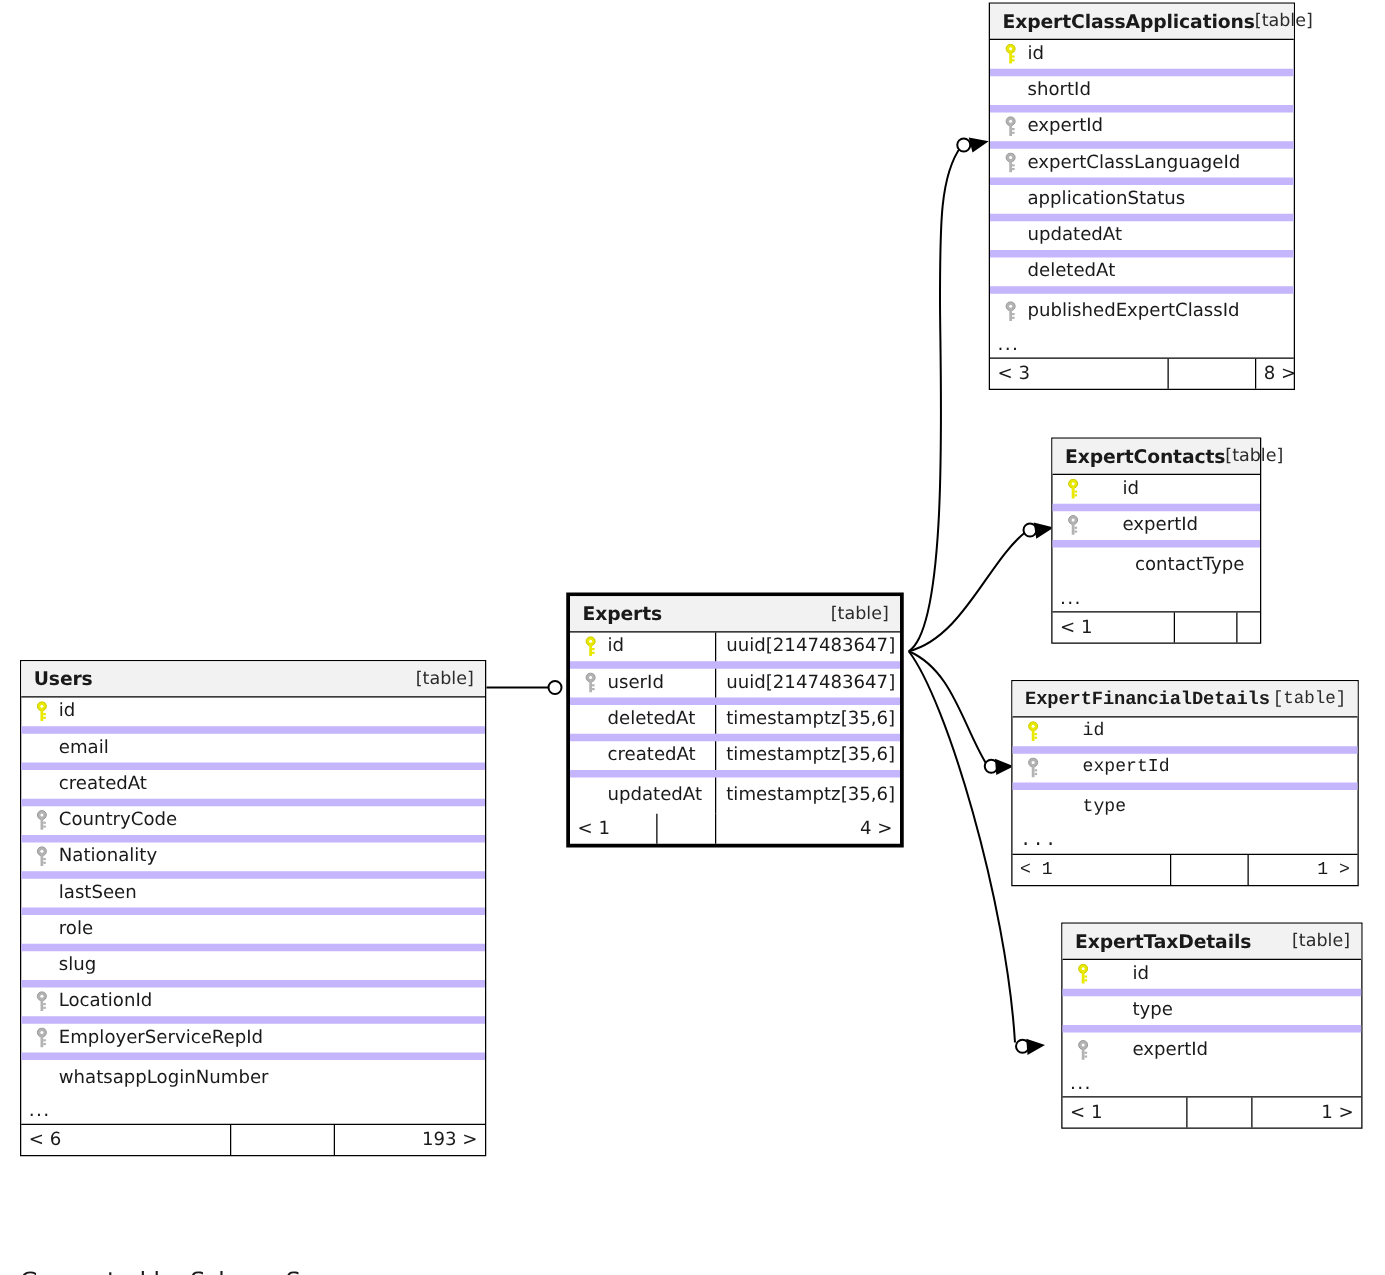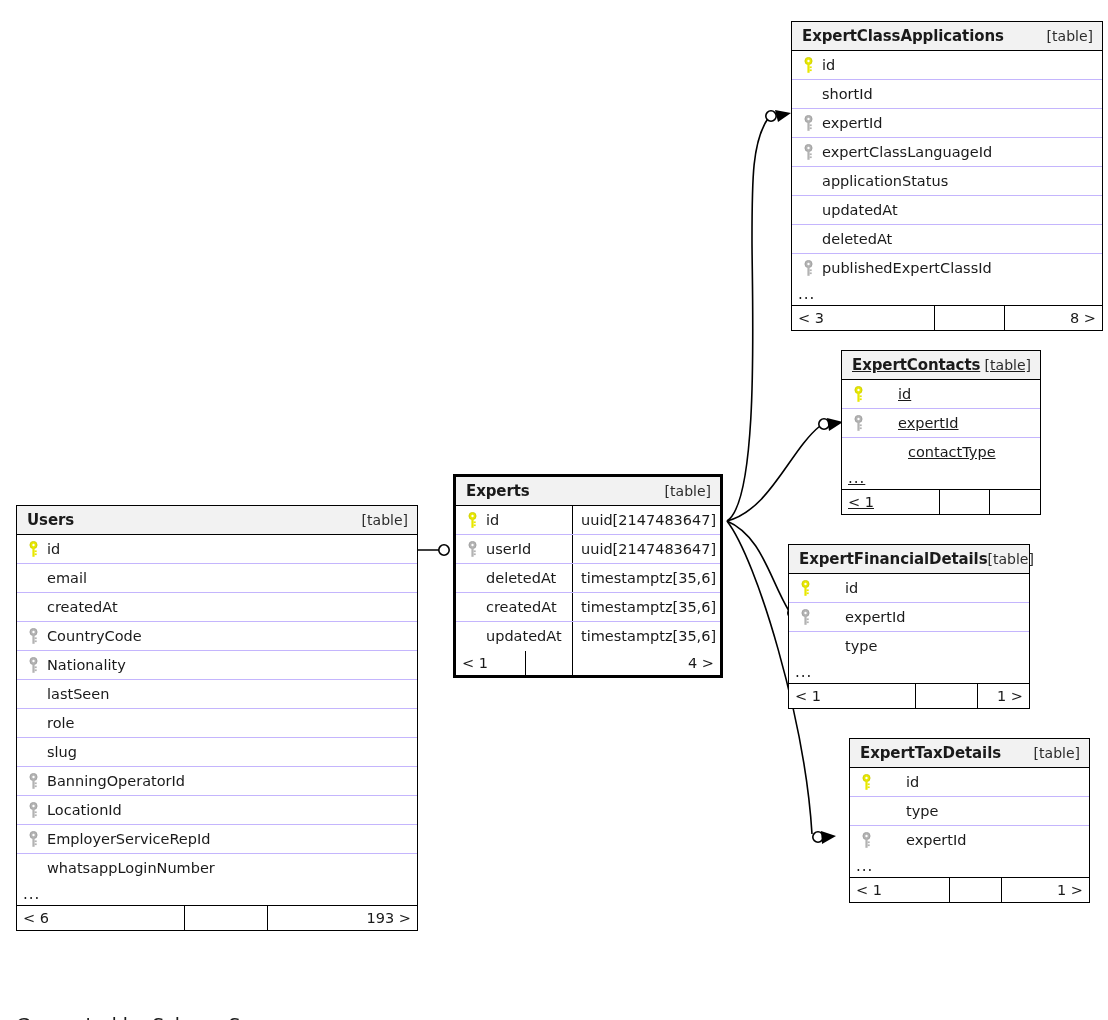--- a/index.html
+++ b/index.html
@@ -57,21 +57,21 @@
   }
   .ttag {
     font-size: 14px;
     color: #2b2b2b;
     white-space: nowrap;
   }
 
   .trow {
     display: flex;
     align-items: stretch;
-    border-bottom: 1px solid #c4b5fd;
+    border-bottom: 6px solid #c4b5fd;
     height: 29px;
   }
   .trow:last-child { border-bottom: none; }
 
   .cname {
     display: flex;
     align-items: center;
     flex: 1 1 auto;
     min-width: 0;
     padding-left: 8px;
@@ -178,21 +178,21 @@
       <path d="M 843 422 L 827 418 L 829 431 Z" fill="#000000"></path>
 
       <circle cx="793" cy="613" r="5.2" fill="#ffffff" stroke="#000000" stroke-width="1.6"></circle>
       <path d="M 811 613 L 796 607 L 797 620 Z" fill="#000000"></path>
 
       <circle cx="818" cy="837" r="5.2" fill="#ffffff" stroke="#000000" stroke-width="1.6"></circle>
       <path d="M 836 836 L 821 831 L 822 844 Z" fill="#000000"></path>
     </g>
   </svg>
 
-  <div class="tbl" id="tbl-eca" style="left:791px; top:21px; width:312px;">
+  <div class="tbl" id="tbl-eca" style="left:791px; top:2px; width:245px;">
     <div class="thead">
       <span class="tname">ExpertClassApplications</span>
       <span class="ttag">[table]</span>
     </div>
     <div>
         <div class="trow">
           <div class="cname">
             <span class="keyslot">
               <svg width="11" height="17" viewBox="0 0 11 17" aria-hidden="true">
                 <circle cx="5.5" cy="4" r="3.6" fill="#e8e800" stroke="#c9c900" stroke-width="0.8"></circle>
@@ -273,21 +273,21 @@
         </div>
       </div>
     <div class="ellipsis-row">...</div>
     <div class="tfoot">
       <div class="fcell left" style="flex:0 0 143px;">&lt; 3</div>
       <div class="fcell" style="flex:0 0 70px;"></div>
       <div class="fcell right" style="flex:1 1 auto;">8 &gt;</div>
     </div>
   </div>
 
-  <div class="tbl" id="tbl-ec" style="left:841px; top:350px; width:200px;text-decoration:underline;">
+  <div class="tbl" id="tbl-ec" style="left:841px; top:350px; width:168px;">
     <div class="thead">
       <span class="tname">ExpertContacts</span>
       <span class="ttag">[table]</span>
     </div>
     <div>
         <div class="trow">
           <div class="cname">
             <span class="keyslot">
               <svg width="11" height="17" viewBox="0 0 11 17" aria-hidden="true">
                 <circle cx="5.5" cy="4" r="3.6" fill="#e8e800" stroke="#c9c900" stroke-width="0.8"></circle>
@@ -322,21 +322,21 @@
         </div>
       </div>
     <div class="ellipsis-row">...</div>
     <div class="tfoot">
       <div class="fcell left" style="flex:0 0 98px;">&lt; 1</div>
       <div class="fcell" style="flex:0 0 50px;"></div>
       <div class="fcell right" style="flex:1 1 auto;"></div>
     </div>
   </div>
 
-  <div class="tbl" id="tbl-efd" style="left:788px; top:544px; width:242px;">
+  <div class="tbl" id="tbl-efd" style="left:809px; top:544px; width:278px;font-family:Liberation Mono, monospace;">
     <div class="thead">
       <span class="tname">ExpertFinancialDetails</span>
       <span class="ttag">[table]</span>
     </div>
     <div>
         <div class="trow">
           <div class="cname">
             <span class="keyslot">
               <svg width="11" height="17" viewBox="0 0 11 17" aria-hidden="true">
                 <circle cx="5.5" cy="4" r="3.6" fill="#e8e800" stroke="#c9c900" stroke-width="0.8"></circle>
@@ -485,21 +485,21 @@
           <div class="ctype">timestamptz[35,6]</div>
         </div>
       </div>
     <div class="tfoot">
       <div class="fcell left" style="flex:0 0 70px;">&lt; 1</div>
       <div class="fcell" style="flex:0 0 47px;"></div>
       <div class="fcell right" style="flex:1 1 auto;">4 &gt;</div>
     </div>
   </div>
 
-  <div class="tbl" id="tbl-usr" style="left:16px; top:505px; width:402px;">
+  <div class="tbl" id="tbl-usr" style="left:16px; top:528px; width:373px;">
     <div class="thead">
       <span class="tname">Users</span>
       <span class="ttag">[table]</span>
     </div>
     <div>
         <div class="trow">
           <div class="cname">
             <span class="keyslot">
               <svg width="11" height="17" viewBox="0 0 11 17" aria-hidden="true">
                 <circle cx="5.5" cy="4" r="3.6" fill="#e8e800" stroke="#c9c900" stroke-width="0.8"></circle>
@@ -561,34 +561,20 @@
         <div class="trow">
           <div class="cname">
             <span class="keyslot"></span>
             <span class="label">role</span>
           </div>
         </div>
         <div class="trow">
           <div class="cname">
             <span class="keyslot"></span>
             <span class="label">slug</span>
-          </div>
-        </div>
-        <div class="trow">
-          <div class="cname">
-            <span class="keyslot">
-              <svg width="11" height="17" viewBox="0 0 11 17" aria-hidden="true">
-                <circle cx="5.5" cy="4" r="3.6" fill="#b3b3b3" stroke="#9a9a9a" stroke-width="0.8"></circle>
-                <circle cx="5.5" cy="4" r="1.2" fill="#ffffff"></circle>
-                <rect x="4.4" y="6.6" width="2.2" height="9.2" fill="#b3b3b3"></rect>
-                <rect x="6.6" y="9.4" width="2.1" height="1.7" fill="#b3b3b3"></rect>
-                <rect x="6.6" y="12.4" width="2.1" height="1.7" fill="#b3b3b3"></rect>
-              </svg>
-            </span>
-            <span class="label">BanningOperatorId</span>
           </div>
         </div>
         <div class="trow">
           <div class="cname">
             <span class="keyslot">
               <svg width="11" height="17" viewBox="0 0 11 17" aria-hidden="true">
                 <circle cx="5.5" cy="4" r="3.6" fill="#b3b3b3" stroke="#9a9a9a" stroke-width="0.8"></circle>
                 <circle cx="5.5" cy="4" r="1.2" fill="#ffffff"></circle>
                 <rect x="4.4" y="6.6" width="2.2" height="9.2" fill="#b3b3b3"></rect>
                 <rect x="6.6" y="9.4" width="2.1" height="1.7" fill="#b3b3b3"></rect>

